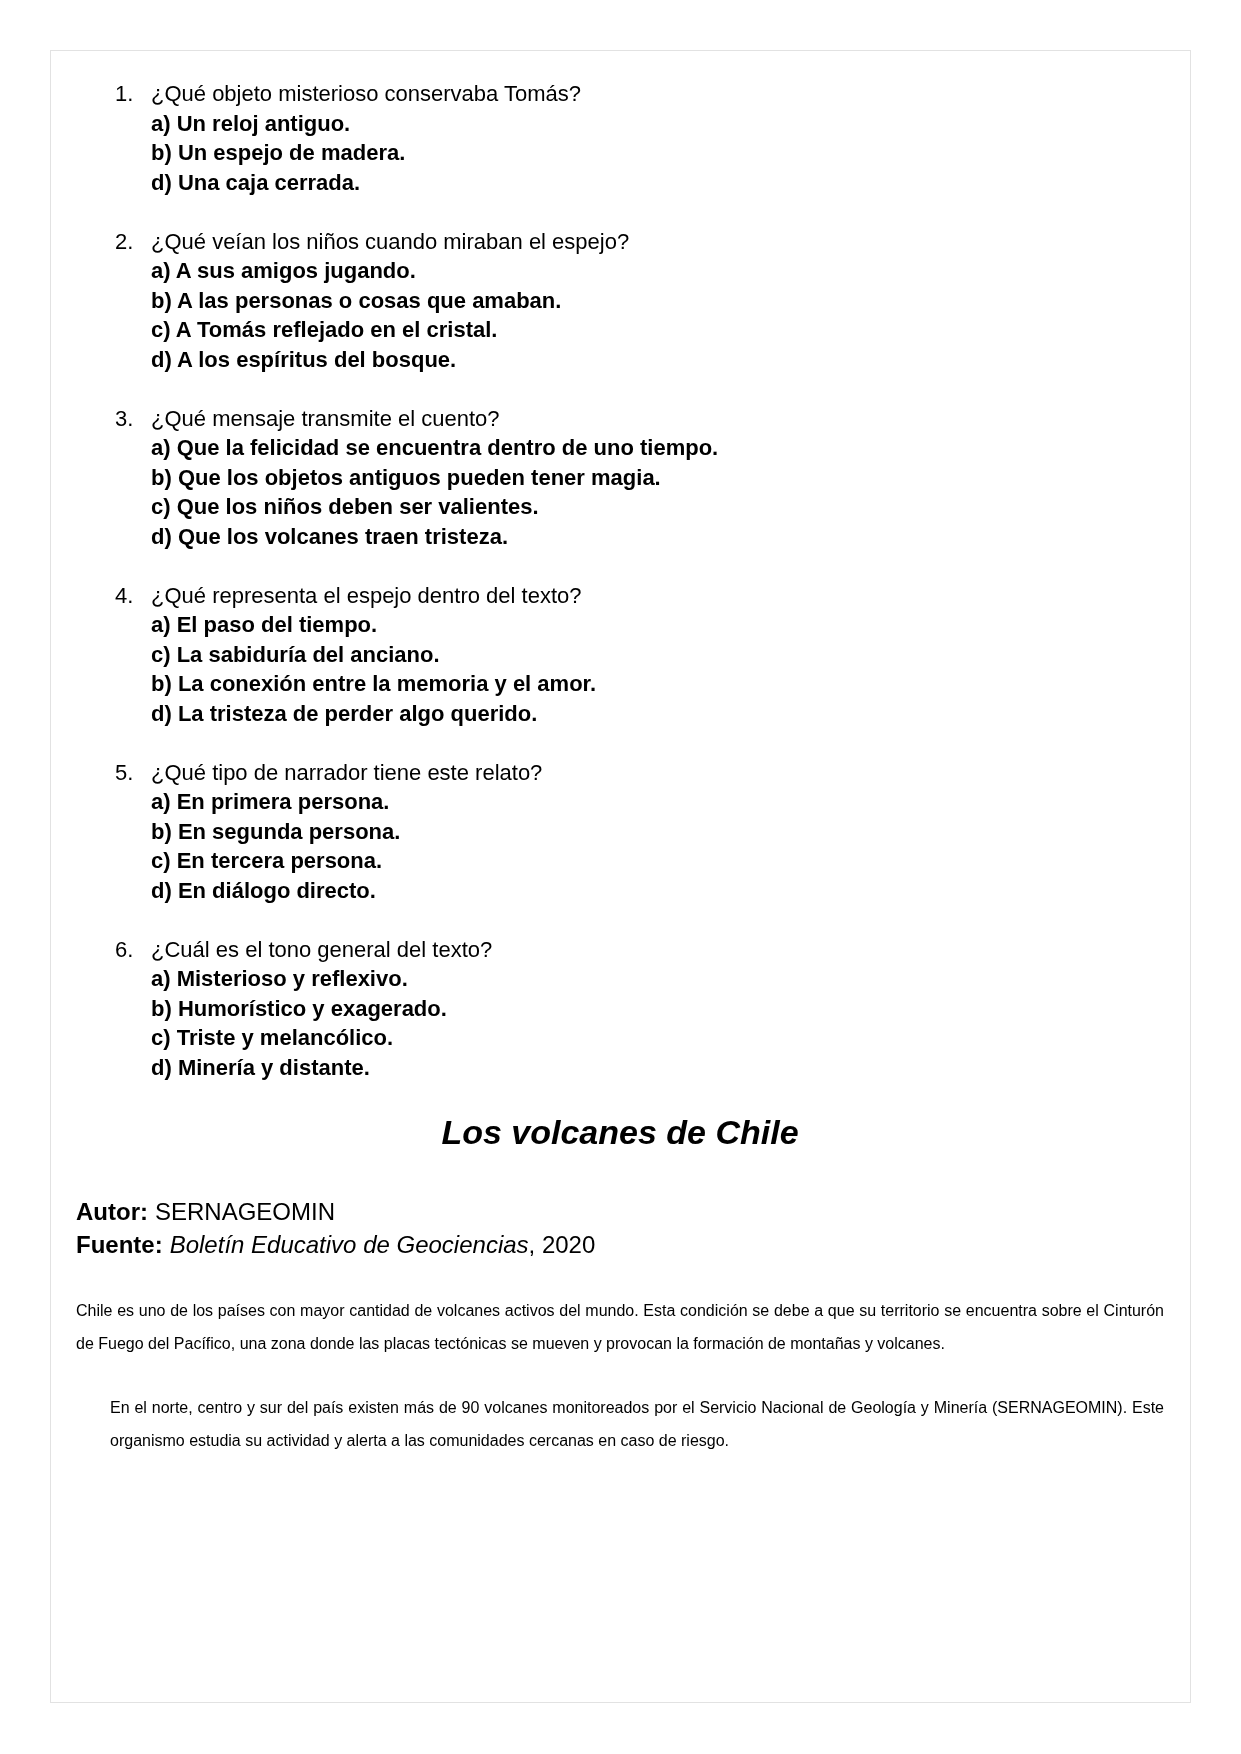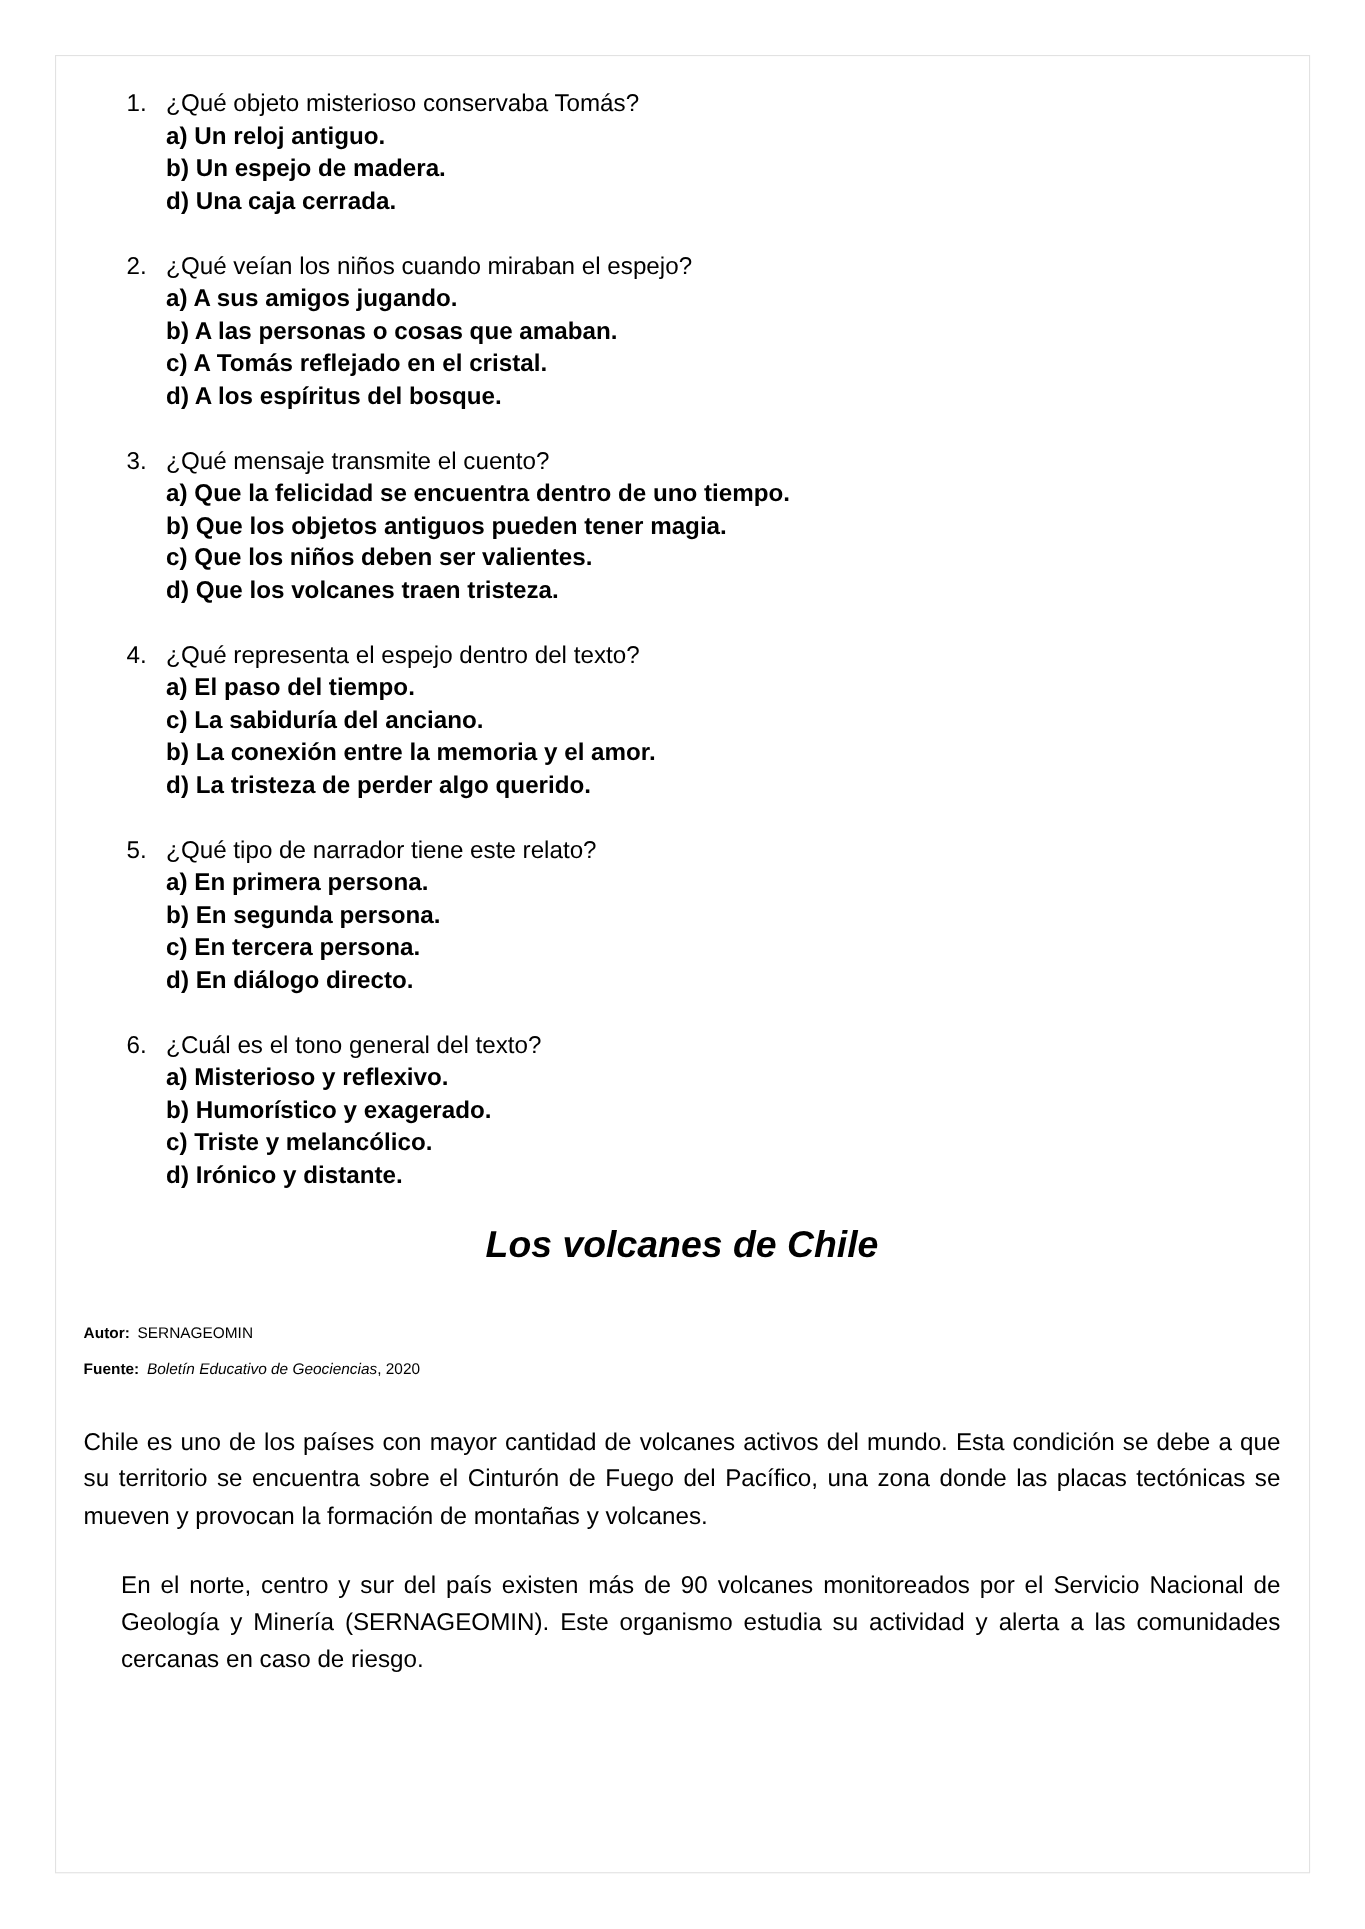--- a/index.html
+++ b/index.html
@@ -44,27 +44,27 @@
 
   
   .article-title {
     font-size: 34px;
     line-height: 40px;
     font-style: italic;
     text-align: center;
   }
   .meta {
     margin-top: 43px;
-    font-size: 14px;
+    font-size: 24px;
     line-height: 33.5px;
   }
   .meta .label { font-weight: bold; margin-right: 7px; }
   .meta .italic { font-style: italic; }
   .paragraph {
-    font-size: 22px;
+    font-size: 16px;
     line-height: 33.5px;
     text-align: justify;
   }
   .paragraph.p-first { margin-top: 32px; }
   .paragraph.p-next  { margin-top: 30px; margin-left: 34px; }
 </style>
 </head>
 <body>
 
 <div class="page">
@@ -121,21 +121,21 @@
           <div class="q-option">d) En diálogo directo.</div>
         </div>
         <div class="question-block">
           <div class="q-row">
             <span class="q-num">6.</span>
             <span class="q-text">¿Cuál es el tono general del texto?</span>
           </div>
           <div class="q-option">a) Misterioso y reflexivo.</div>
           <div class="q-option">b) Humorístico y exagerado.</div>
           <div class="q-option">c) Triste y melancólico.</div>
-          <div class="q-option">d) Irónico y distante.</div>
+          <div class="q-option">d) Minería y distante.</div>
         </div>
       </div>
 
     <h1 class="article-title">Los volcanes de Chile</h1>
 
     <div class="meta">
       <div><span class="label">Autor:</span><span>SERNAGEOMIN</span></div>
       <div><span class="label">Fuente:</span><span class="italic">Boletín Educativo de Geociencias</span><span>, 2020</span></div>
     </div>
 

